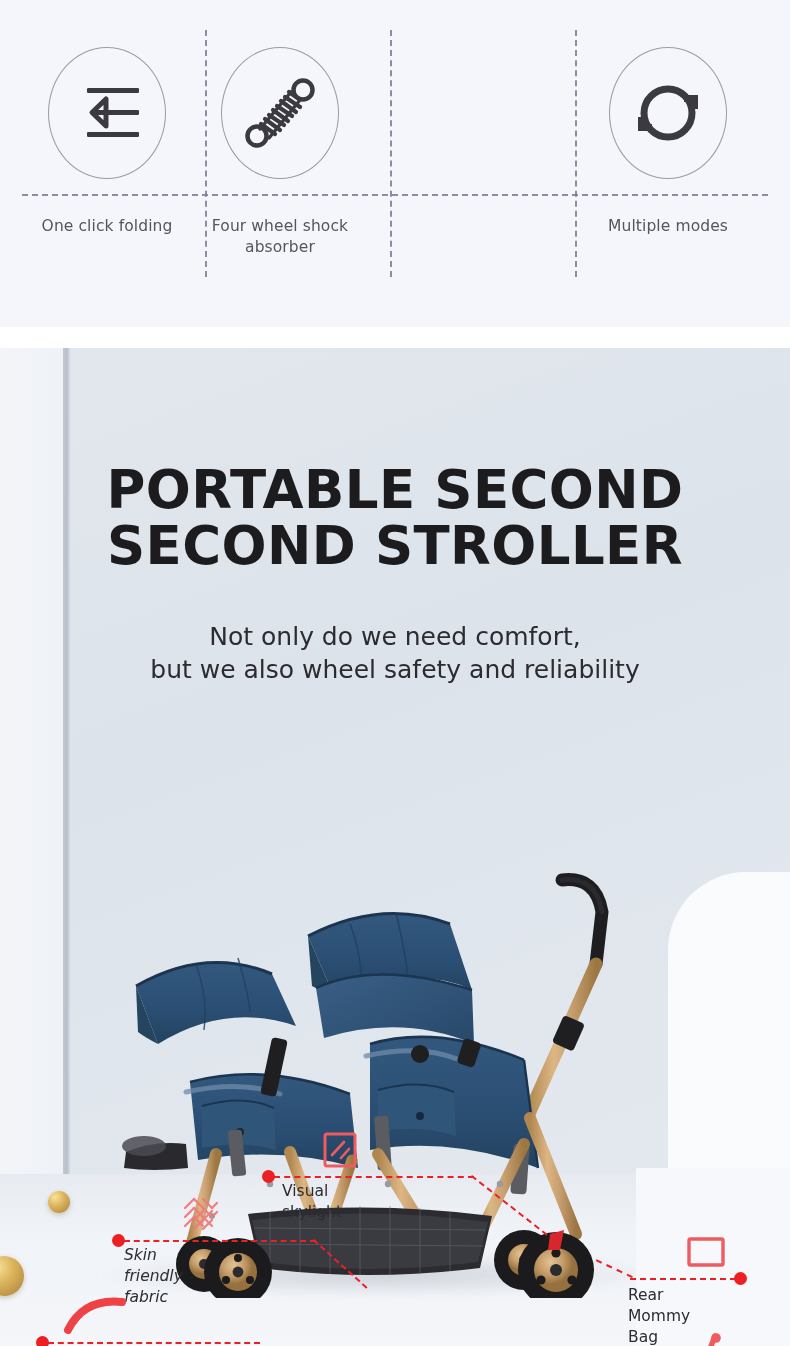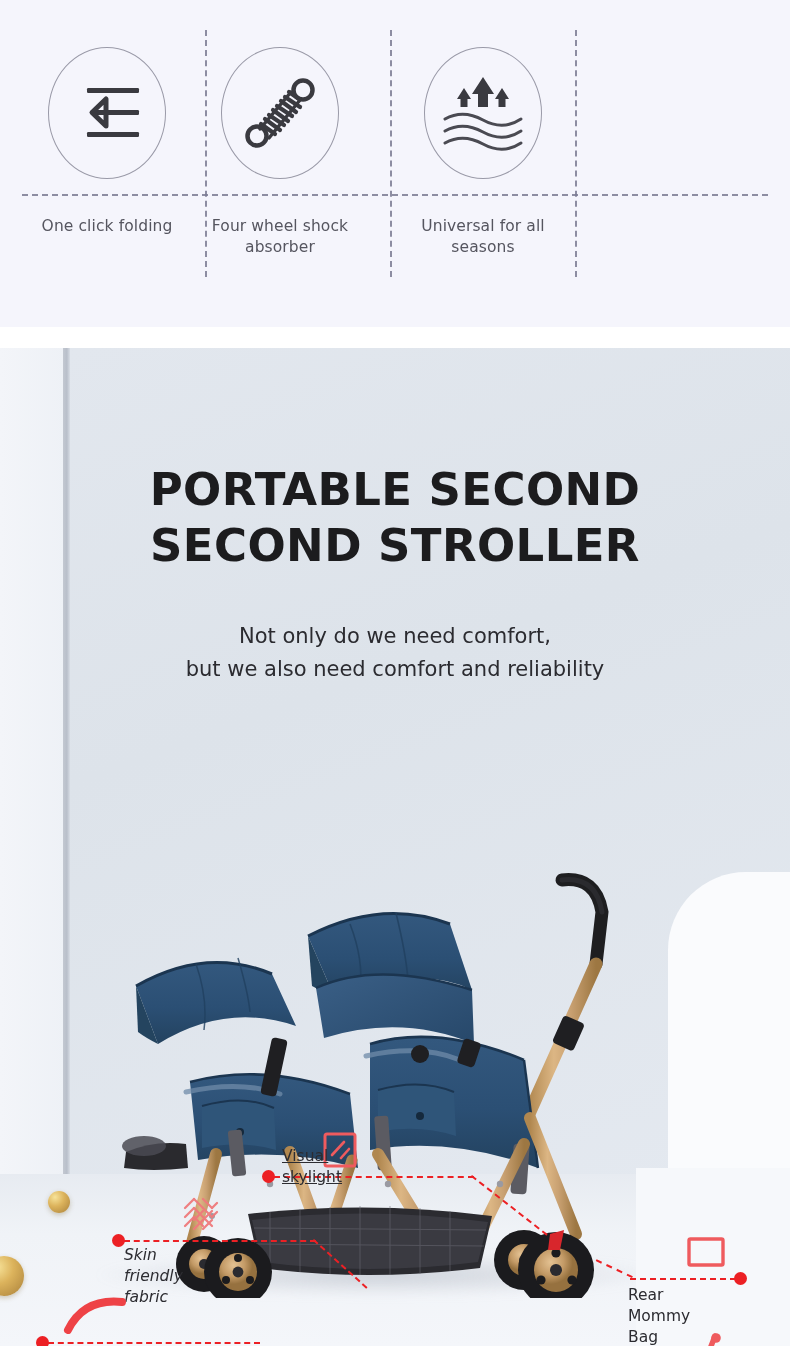--- a/index.html
+++ b/index.html
@@ -96,27 +96,27 @@
   .gold-ball {
     position: absolute; border-radius: 50%;
     background: radial-gradient(circle at 32% 28%, #f7e39a 0%, #dcb35c 42%, #a9803a 100%);
     box-shadow: 0 2px 5px rgba(120,95,40,.30);
   }
 
   
   .hero-title {
     position: absolute; left: 0; top: 114px; width: 790px;
     text-align: center;
-    font-size: 45px; line-height: 56px; font-weight: 700;
+    font-size: 53px; line-height: 56px; font-weight: 700;
     color: #1c1c1e; letter-spacing: .4px;
   }
   .hero-sub {
     position: absolute; left: 0; top: 272px; width: 790px;
     text-align: center;
-    font-size: 21px; line-height: 33px; color: #2b2b30;
+    font-size: 25px; line-height: 33px; color: #2b2b30;
     font-weight: 400;
   }
 
   
   .stroller { position: absolute; left: 120px; top: 520px; width: 560px; height: 420px; }
   .sv { position: absolute; left: 0; top: 0; }
 
   
   .callout { position: absolute; }
   .co-dot {
@@ -180,39 +180,35 @@
               <line x1="50" y1="20" x2="60" y2="27"></line>
             </g>
             <line x1="21" y1="57" x2="52" y2="20" stroke-width="3.4" stroke-linecap="round"></line>
             <line x1="30" y1="66" x2="61" y2="28" stroke-width="3.4" stroke-linecap="round"></line>
           </g>
         </svg>
       </div>
       <div class="fb-label">Four wheel shock absorber</div>
     </div>
 
-    <div class="fb-col" style="left:390px">
+
+    <div class="fb-col" style="left:575px">
       <div class="fb-icon-wrap">
         <div class="fb-ellipse"></div>
-        <svg class="fb-glyph" width="84" height="76" viewBox="0 0 84 76">
-          <g fill="#3a3a40">
-            <path d="M42 2 L53 19 L47 19 L47 32 L37 32 L37 19 L31 19 Z"></path>
-            <path d="M23 13 L30 24 L26.5 24 L26.5 32 L19.5 32 L19.5 24 L16 24 Z"></path>
-            <path d="M61 13 L68 24 L64.5 24 L64.5 32 L57.5 32 L57.5 24 L54 24 Z"></path>
+        <svg class="fb-glyph" width="80" height="80" viewBox="0 0 80 80">
+          <g fill="none" stroke="#3a3a40" stroke-width="7" stroke-linecap="butt">
+            <path d="M64 40 A24 24 0 0 1 16 40"></path>
+            <path d="M16 40 A24 24 0 0 1 64 40"></path>
           </g>
-          <g fill="none" stroke="#4a4a52" stroke-width="3" stroke-linecap="round">
-            <path d="M4 44 Q22 34 42 45 Q62 56 80 44"></path>
-            <path d="M4 56 Q22 46 42 57 Q62 68 80 56"></path>
-            <path d="M4 68 Q22 58 42 69 Q62 80 80 68"></path>
-          </g>
+          <path d="M56 22 L70 22 L70 36 L63 36 L63 29 L56 29 Z" fill="#3a3a40"></path>
+          <path d="M24 58 L10 58 L10 44 L17 44 L17 51 L24 51 Z" fill="#3a3a40"></path>
         </svg>
       </div>
-      <div class="fb-label">Universal for all seasons</div>
-    </div>
-
+      <div class="fb-label">Multiple modes</div>
+    </div>
   </div>
 
   <div class="hero">
 
     <div class="bg-left-panel"></div>
     <div class="bg-wall-edge"></div>
     <div class="bg-wall"></div>
     <div class="bg-floor"></div>
     <div class="bg-floor-shadow"></div>
     <div class="bg-white-card"></div>
@@ -220,21 +216,21 @@
 
     <div class="gold-ball" style="left:-16px;top:908px;width:40px;height:40px;"></div>
     <div class="gold-ball" style="left:48px;top:843px;width:22px;height:22px;"></div>
 
     <div class="hero-title">
       <div>PORTABLE SECOND</div>
       <div>SECOND STROLLER</div>
     </div>
     <div class="hero-sub">
       <div>Not only do we need comfort,</div>
-      <div>but we also need comfort and reliability</div>
+      <div>but we also wheel safety and reliability</div>
     </div>
 
     <div class="stroller">
       <svg class="sv" width="560" height="430" viewBox="0 0 560 430">
         <defs>
           <linearGradient id="fab" x1="0" y1="0" x2="0" y2="1">
             <stop offset="0%" stop-color="#33587e"></stop>
             <stop offset="55%" stop-color="#2b4f74"></stop>
             <stop offset="100%" stop-color="#23425f"></stop>
           </linearGradient>
@@ -385,21 +381,21 @@
       <svg class="co-icon" style="left:322px;top:783px;" width="36" height="38" viewBox="0 0 36 38">
         <rect x="3" y="3" width="30" height="32" rx="2" fill="none" stroke="#ef5b5e" stroke-width="3"></rect>
         <g stroke="#ef5b5e" stroke-width="2.6" stroke-linecap="round">
           <line x1="10" y1="24" x2="22" y2="11"></line>
           <line x1="19" y1="27" x2="27" y2="18"></line>
         </g>
       </svg>
       <div class="co-dot" style="left:262px;top:822px;"></div>
       <div class="co-line" style="left:274px;top:828px;width:200px;"></div>
       <div class="co-diag" style="left:472px;top:827px;width:96px;transform:rotate(38deg);"></div>
-      <div class="co-text" style="left:282px;top:798px;text-decoration:underline;">Visual skylight</div>
+      <div class="co-text" style="left:282px;top:833px;">Visual skylight</div>
     </div>
 
     <div class="callout">
       <svg class="co-icon" style="left:182px;top:848px;" width="38" height="36" viewBox="0 0 38 36">
         <g stroke="#ef7a7c" stroke-width="2.3" stroke-linecap="round" opacity=".95">
           <line x1="3" y1="12" x2="12" y2="3"></line>   
             <line x1="3" y1="21" x2="12" y2="12"></line>
           <line x1="3" y1="30" x2="12" y2="21"></line>  
             <line x1="12" y1="33" x2="21" y2="24"></line>
           <line x1="12" y1="3" x2="21" y2="12"></line> 

